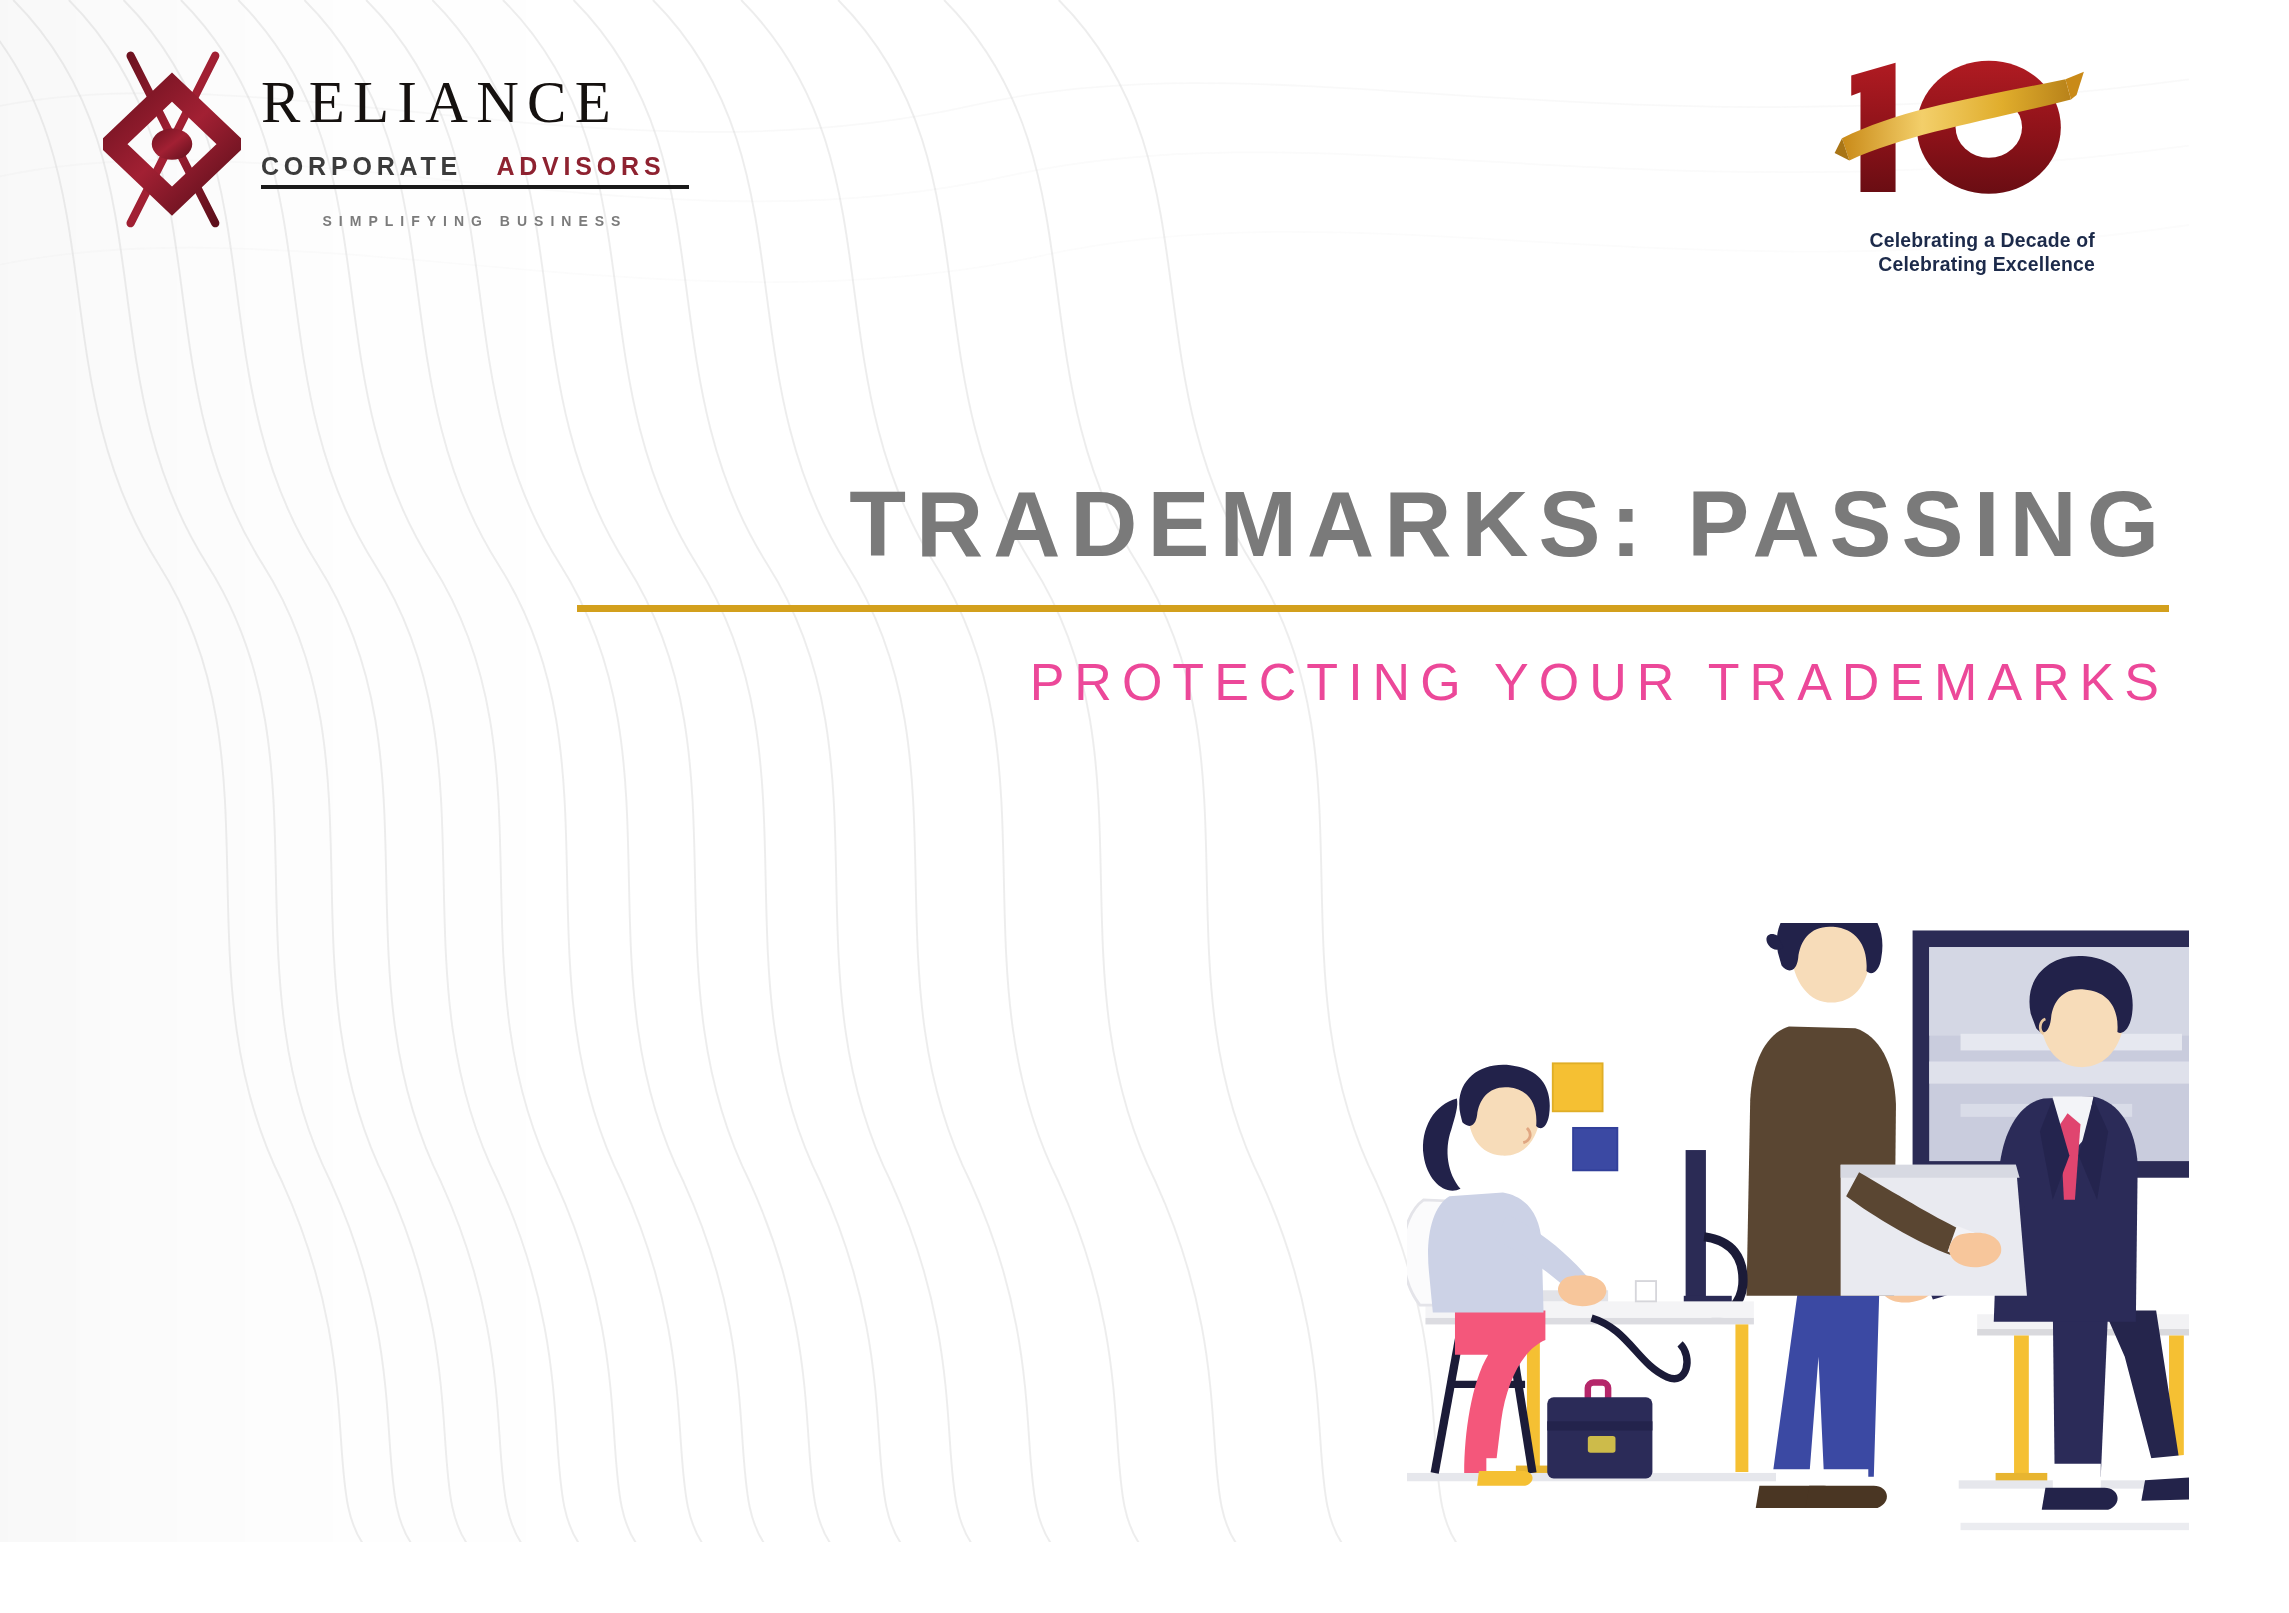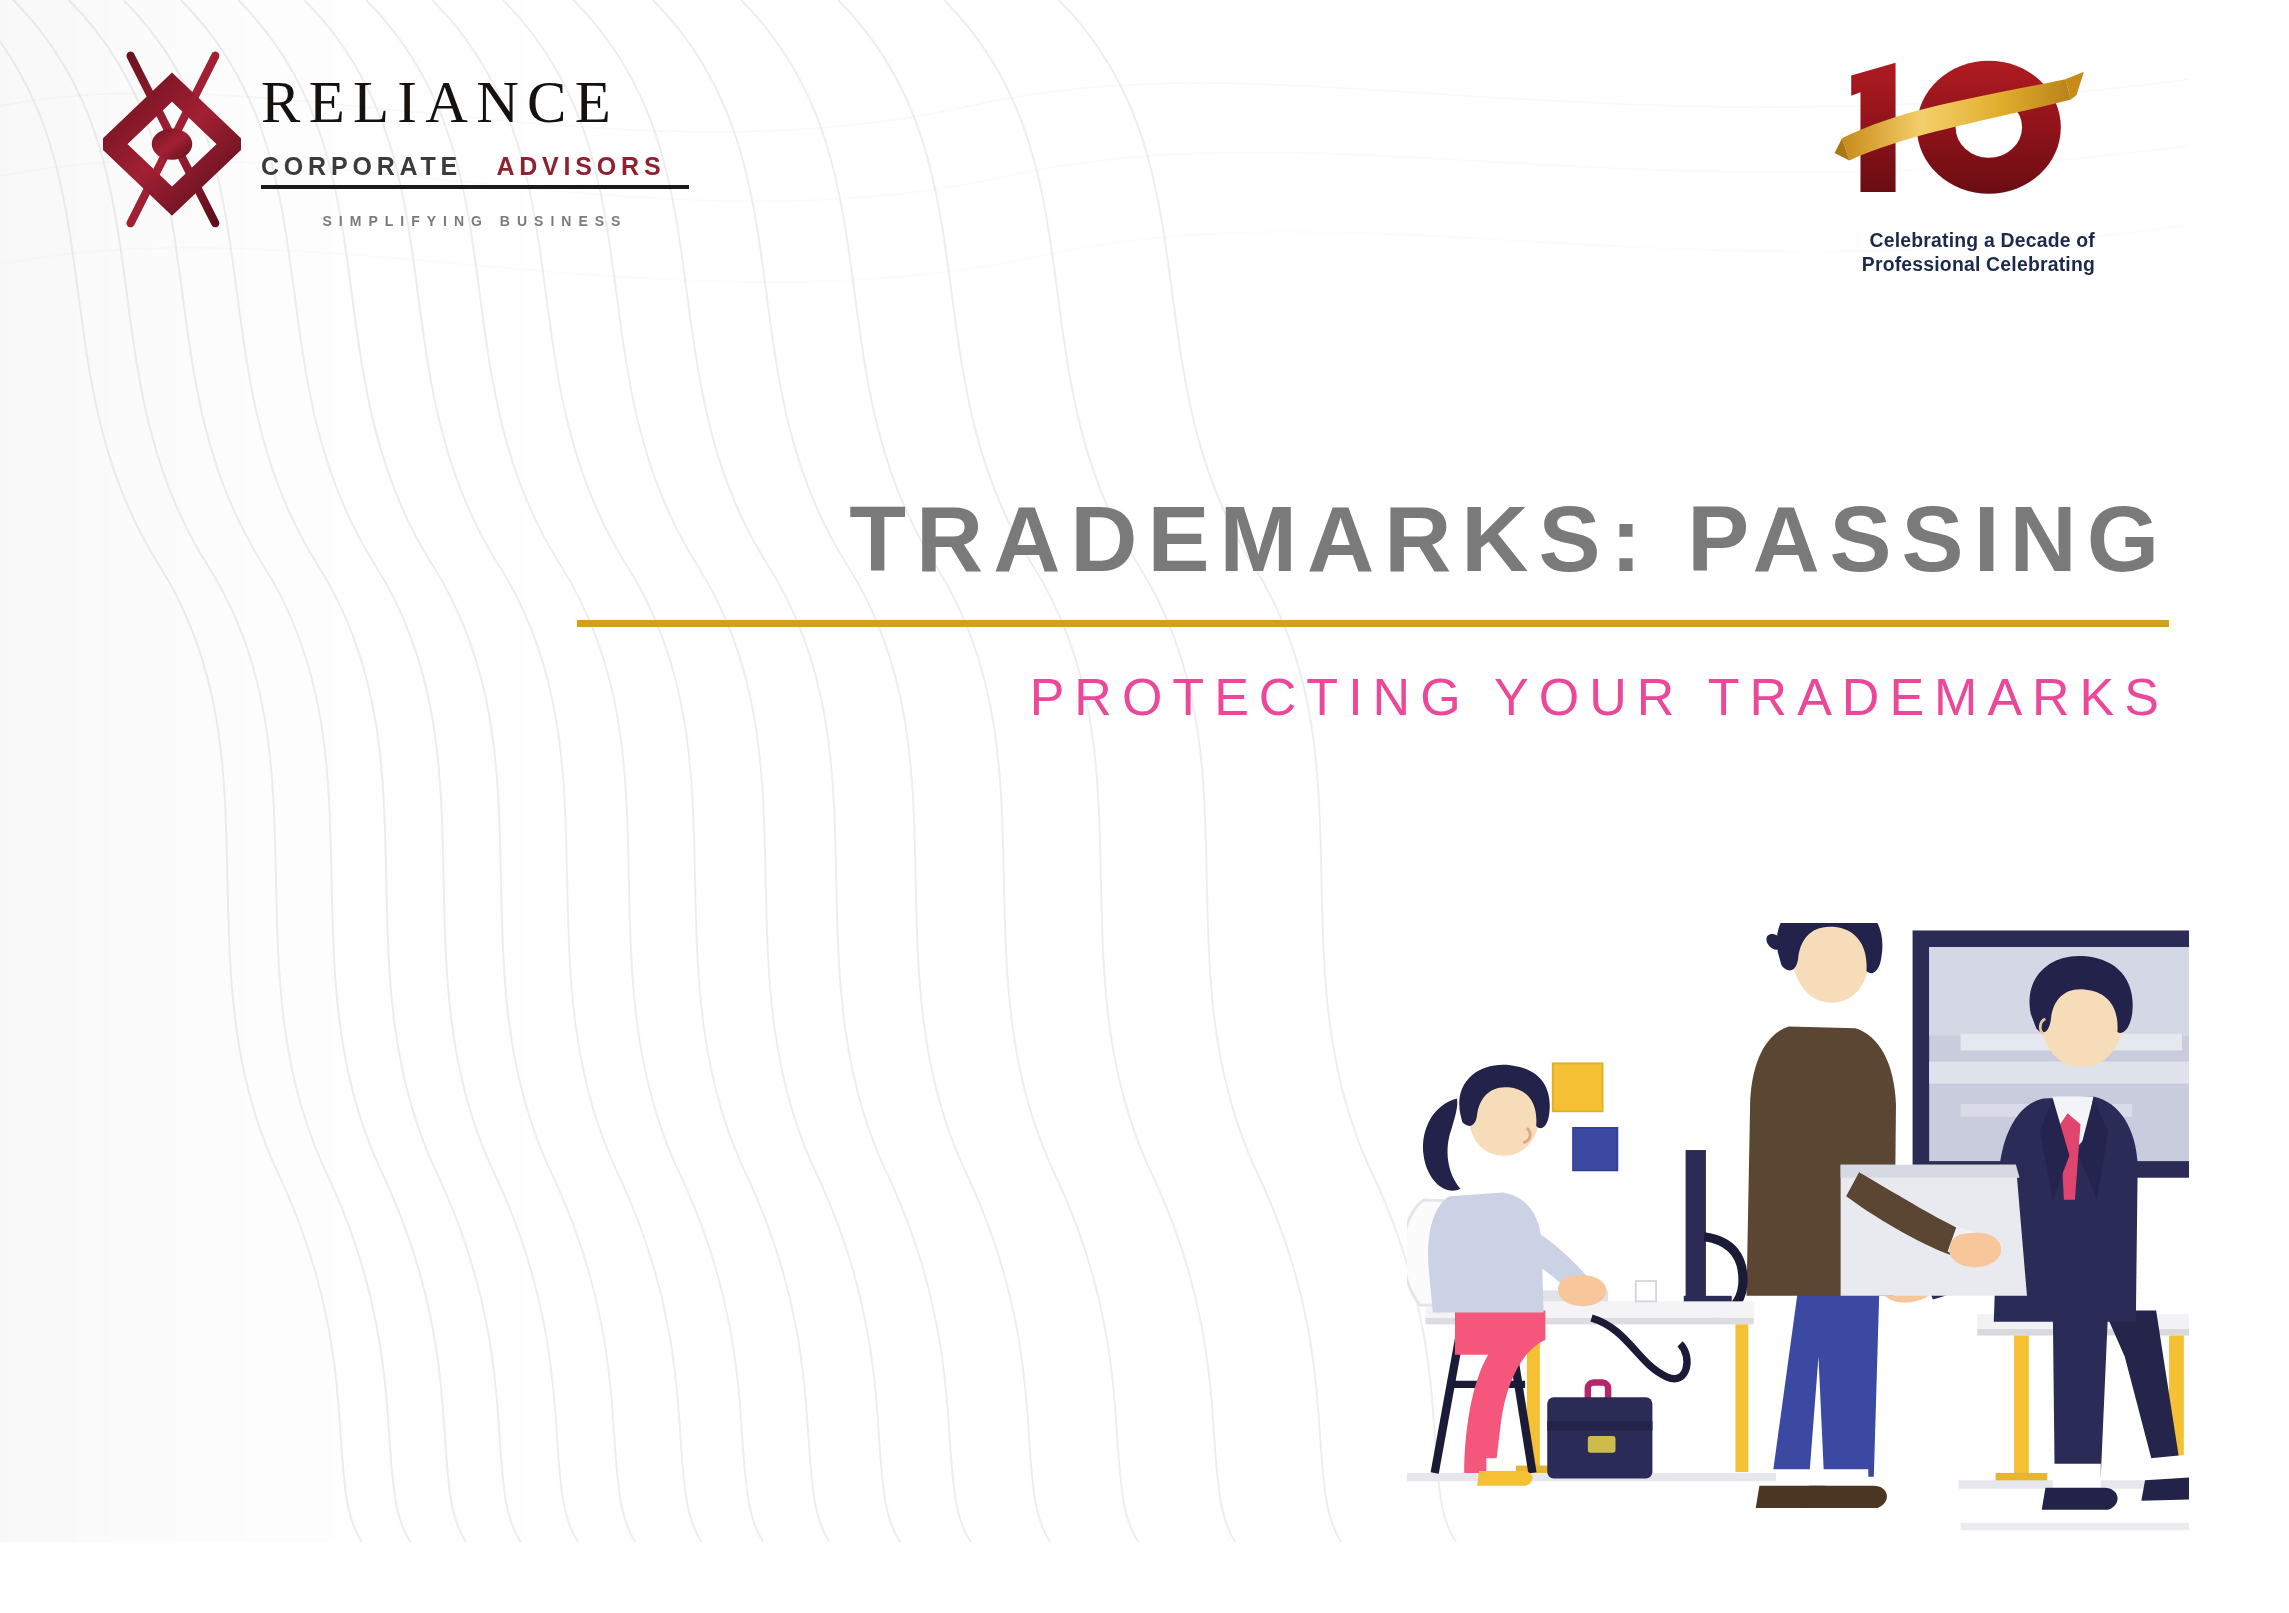--- a/index.html
+++ b/index.html
@@ -88,21 +88,21 @@
     color: #1c2a4a;
     line-height: 1.22;
     letter-spacing: 0.2px;
     white-space: nowrap;
   }
 
   
   .title-block {
     position: absolute;
     left: 517px;
-    top: 483px;
+    top: 468px;
     width: 1652px;
     text-align: right;
   }
   .title-main {
     font-size: 93px;
     font-weight: bold;
     color: #7a7a7a;
     letter-spacing: 10px;
     line-height: 1.22;
     margin: 0;
@@ -239,21 +239,21 @@
       <path d="M36 34 L84 20 L84 160 L46 160 L46 52 L36 56 Z" fill="url(#redg)"></path>
 
       <ellipse cx="185" cy="90" rx="78" ry="72" fill="url(#redg)"></ellipse>
       <ellipse cx="185" cy="90" rx="36" ry="33" fill="#ffffff"></ellipse>
 
       <path d="M26 102 C90 70 170 58 268 38 L274 60 C180 84 100 96 34 126 Z" fill="url(#goldg)"></path>
       <path d="M268 38 L288 30 L280 55 L274 60 Z" fill="#c98a18"></path>
       <path d="M26 102 L18 118 L34 126 Z" fill="#a97516"></path>
     </svg>
     <div class="anniv-line">Celebrating a Decade of</div>
-    <div class="anniv-line">Professional Celebrating</div>
+    <div class="anniv-line">Celebrating Excellence</div>
   </div>
 
   <div class="title-block">
     <div class="title-main">TRADEMARKS: PASSING</div>
     <div class="gold-rule"></div>
     <div class="title-sub">PROTECTING YOUR TRADEMARKS</div>
   </div>
 
 
   <div class="illustration">

